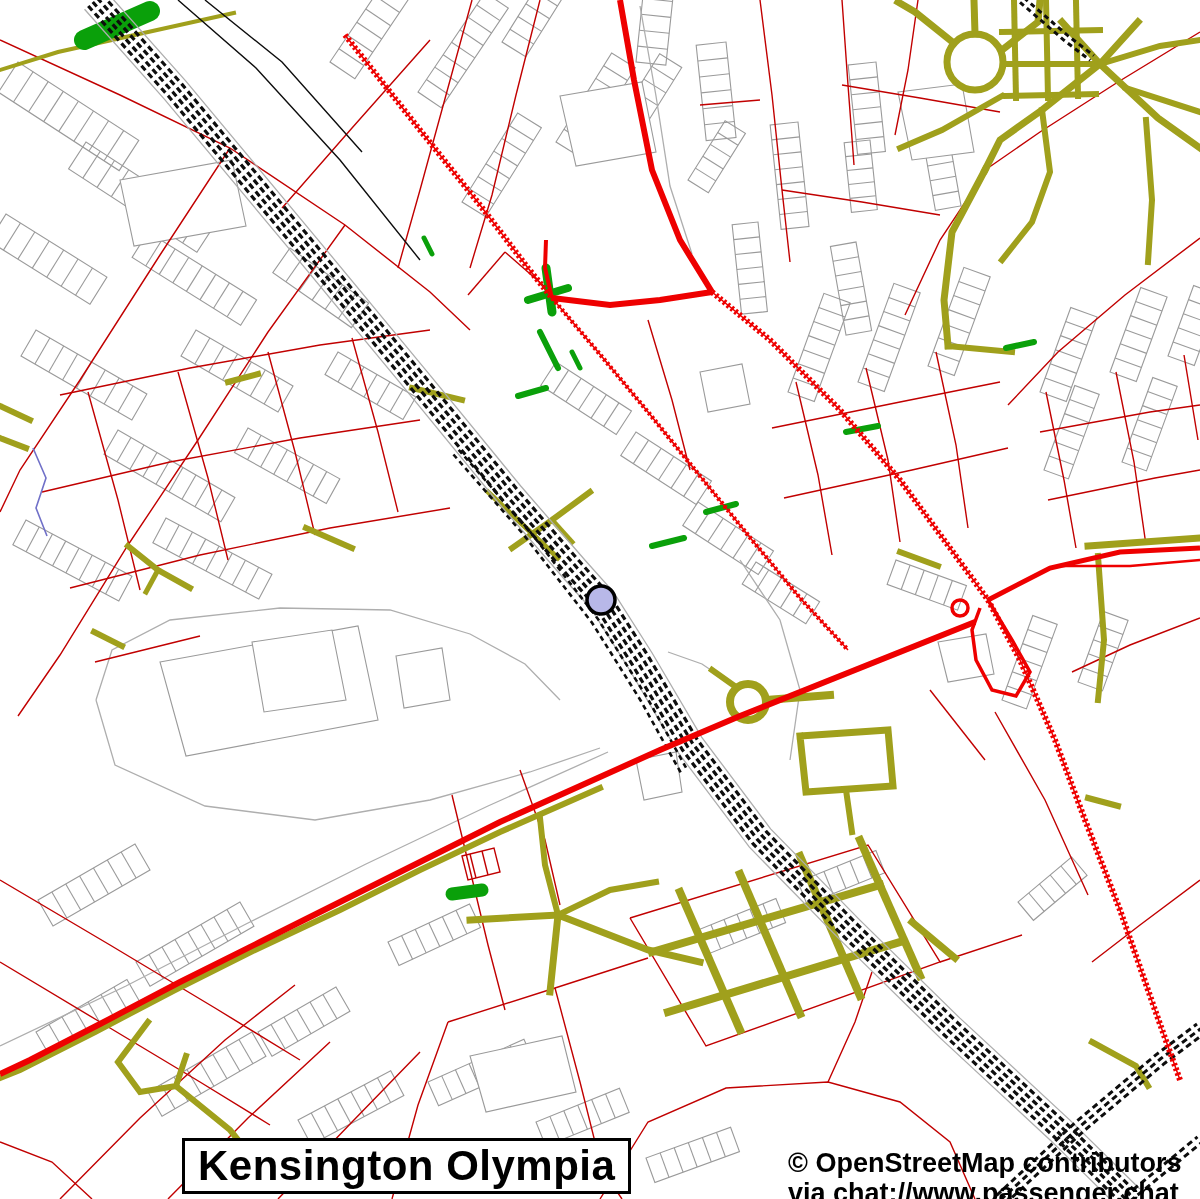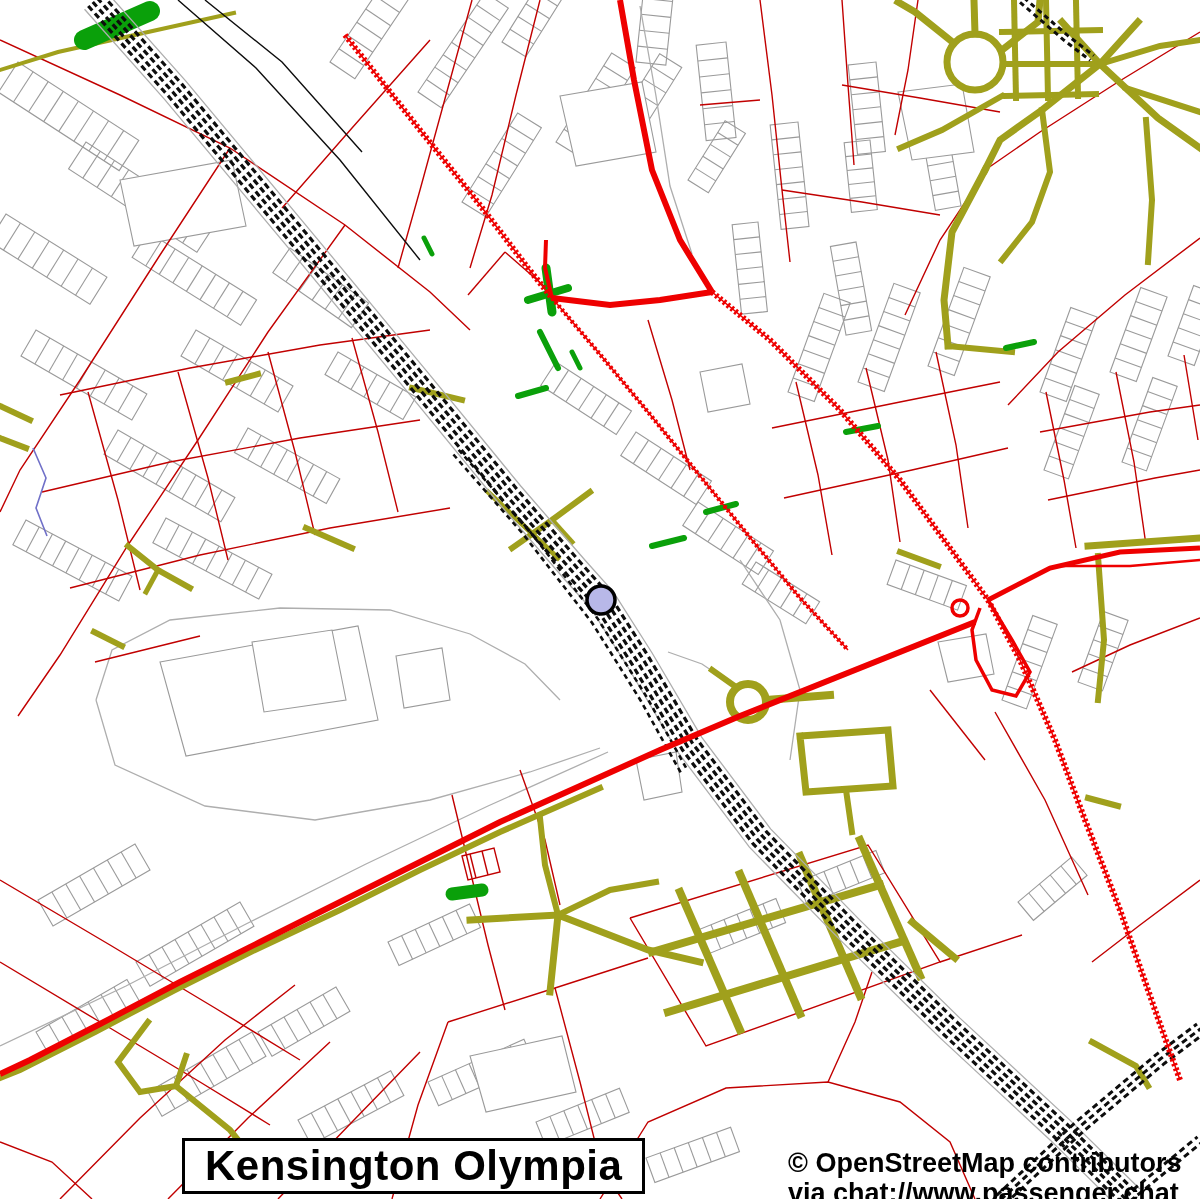--- a/index.html
+++ b/index.html
@@ -16,21 +16,21 @@
   .path{stroke:var(--path);fill:none;}
   .green{stroke:var(--green-area);fill:none;}
   .rail{stroke:var(--railway);fill:none;}
   .major{stroke:var(--major-road);fill:none;}
   .blue{stroke:var(--waterway);fill:none;stroke-width:1.6;}
   .marker{fill:var(--station-marker-fill);stroke:var(--station-marker-border);stroke-width:3.5;}
   #title-box{
     position:absolute;left:182px;top:1138px;height:50px;
     border:3px solid var(--box-border);background:var(--box-background);
     color:var(--text);font-size:42px;font-weight:bold;line-height:50px;
-    padding:0 20px;white-space:nowrap;letter-spacing:0.5px;
+    padding:0 13px;white-space:nowrap;letter-spacing:0.5px;
   }
   #attribution{
     position:absolute;left:788px;top:1148px;color:var(--text);
     font-size:27px;font-weight:bold;line-height:30px;white-space:nowrap;
   }
 </style>
 </head>
 <body>
 
 <div id="map-root">

